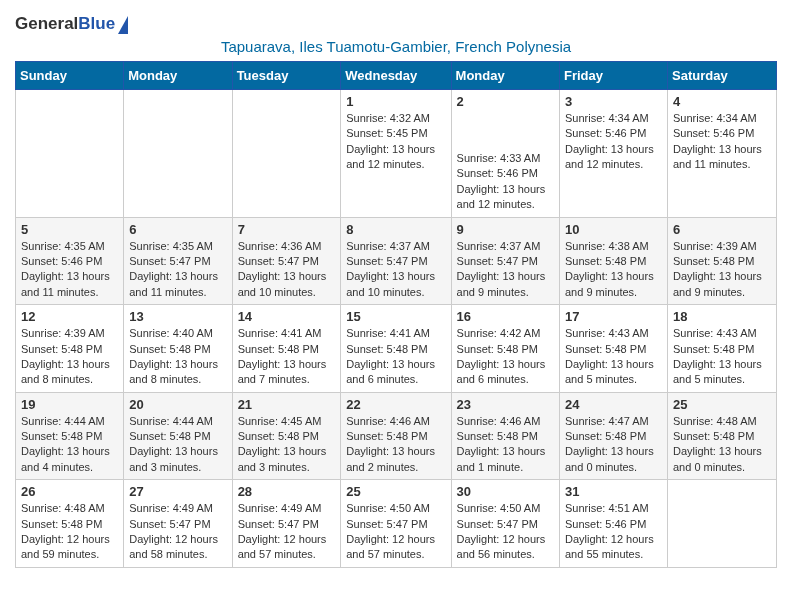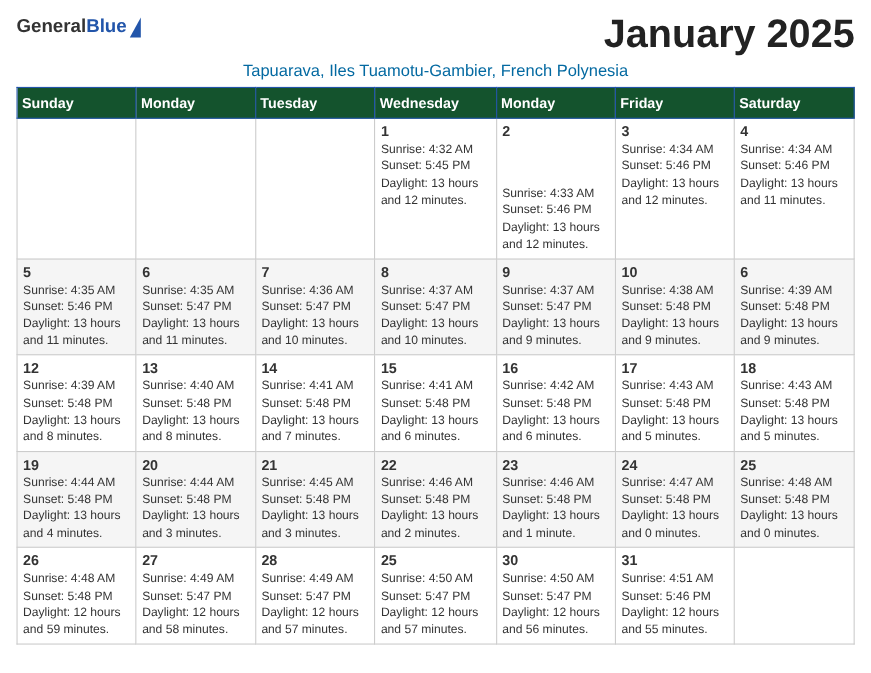--- a/index.html
+++ b/index.html
@@ -56,21 +56,21 @@
       font-size: 15px;
       color: #0369a1;
       text-align: center;
       margin-bottom: 6px;
     }
     table {
       width: 100%;
       border-collapse: collapse;
     }
     thead tr th {
-      background: #14532d;
+      background: #0369a1;
       color: #fff;
       font-size: 13px;
       font-weight: bold;
       padding: 6px 4px;
       text-align: left;
       border: 1px solid #2255aa;
     }
     tbody tr td {
       border: 1px solid #ccc;
       vertical-align: top;
@@ -101,23 +101,20 @@
 </head>
 <body>
 
 <div class="header">
   <div class="logo">
     <div class="logo-text">
       <span class="logo-general">General</span>
       <span class="logo-blue">Blue</span>
     </div>
     <div class="logo-triangle"></div>
-  </div>
-  <div class="title-block">
-    <div class="month-title">January 2025</div>
   </div>
 </div>
 
 <div class="subtitle">Tapuarava, Iles Tuamotu-Gambier, French Polynesia</div>
 
 <table>
   <thead>
     <tr>
       <th>Sunday</th>
       <th>Monday</th>

